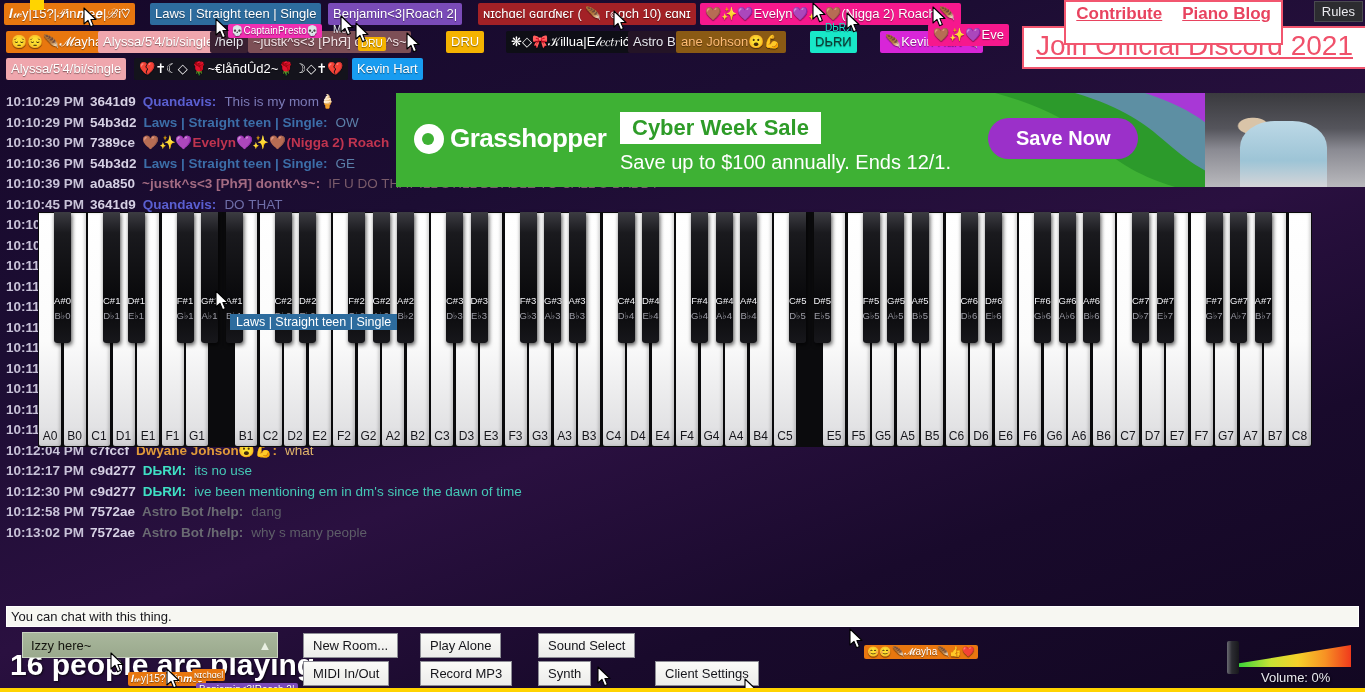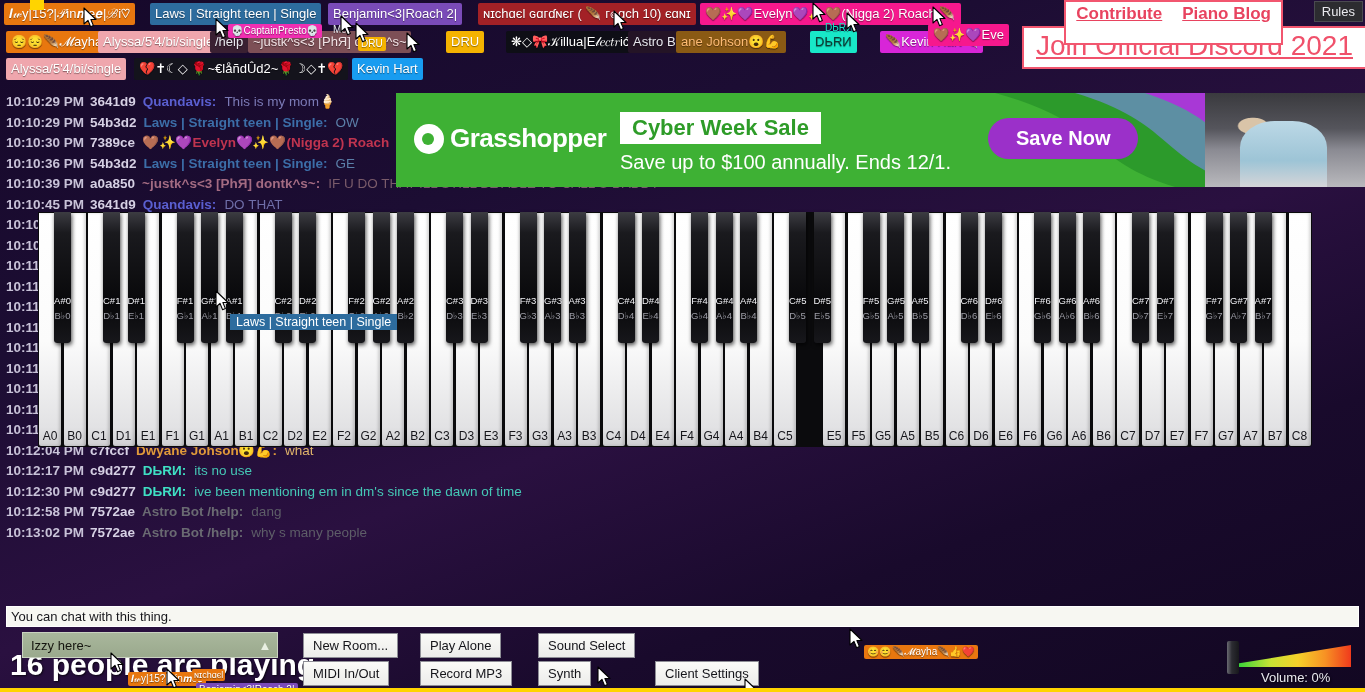--- a/index.html
+++ b/index.html
@@ -322,23 +322,20 @@
         <span class="lbl">D1</span>
       </div>
       <div class="wkey" style="left: 98px;">
         <span class="lbl">E1</span>
       </div>
       <div class="wkey" style="left: 122.5px;">
         <span class="lbl">F1</span>
       </div>
       <div class="wkey" style="left: 147px;">
         <span class="lbl">G1</span>
-      </div>
-      <div class="wkey" style="left: 171.5px;">
-        <span class="lbl">A1</span>
       </div>
       <div class="wkey" style="left: 196px;">
         <span class="lbl">B1</span>
       </div>
       <div class="wkey" style="left: 220.5px;">
         <span class="lbl">C2</span>
       </div>
       <div class="wkey" style="left: 245px;">
         <span class="lbl">D2</span>
       </div>

